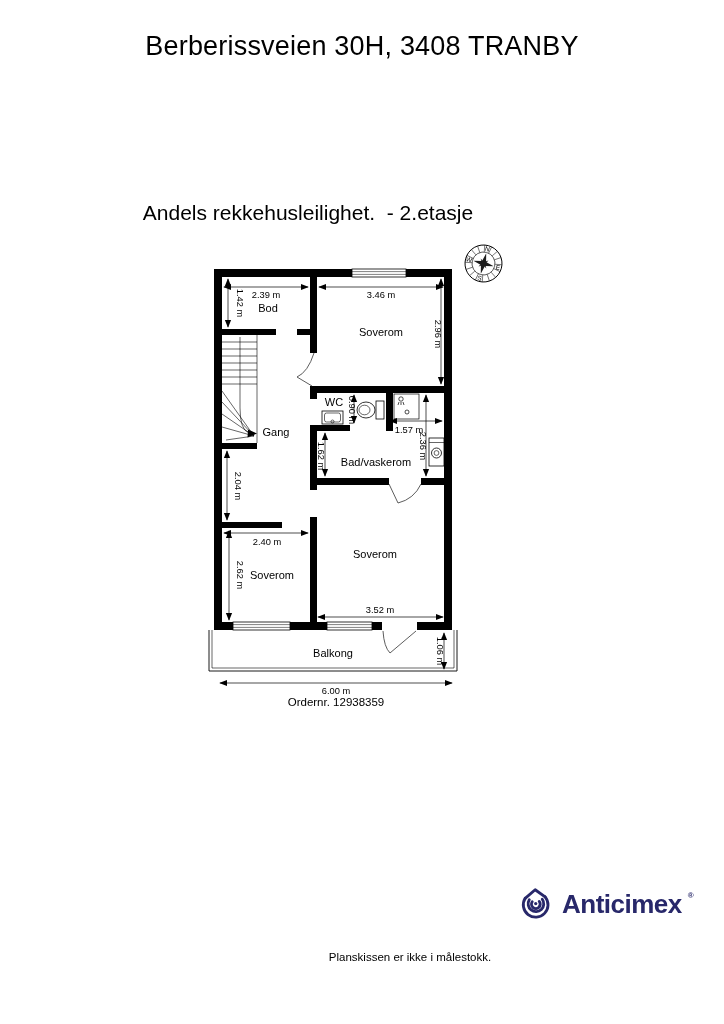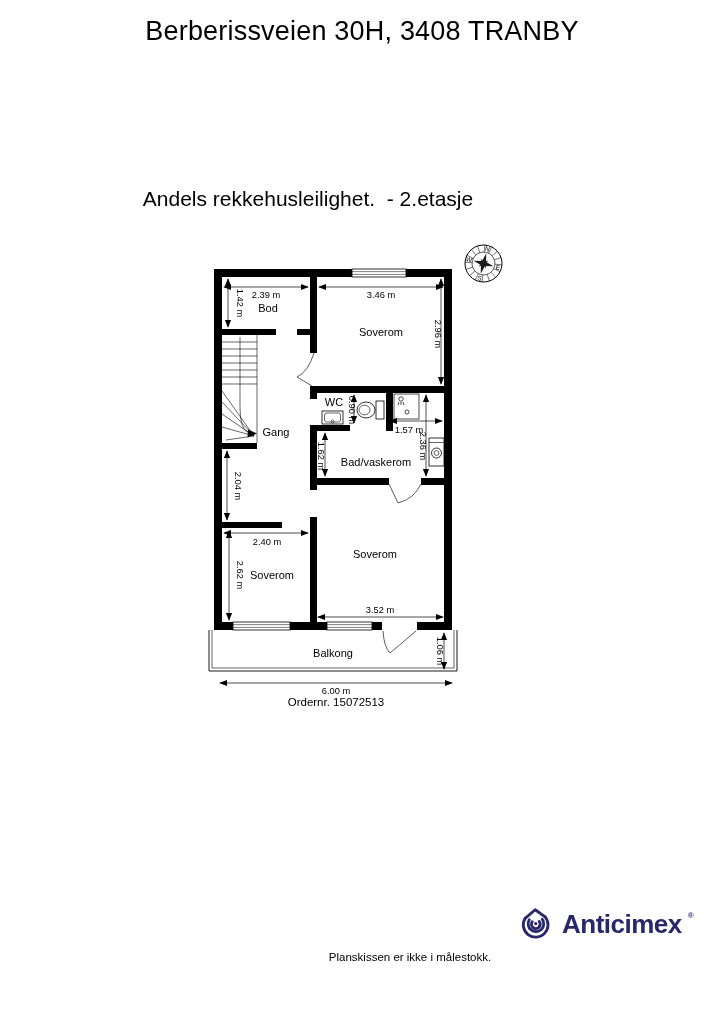--- a/index.html
+++ b/index.html
@@ -1,25 +1,25 @@
 <!DOCTYPE html>
 <html><head>
 <meta charset="utf-8">
 <style>
   html,body{margin:0;padding:0;background:#fff;}
   .canvas{position:relative;width:724px;height:1024px;background:#fff;overflow:hidden;
           font-family:"Liberation Sans",sans-serif;color:#000;}
-  .title{position:absolute;top:16px;left:0;width:724px;text-align:center;
+  .title{position:absolute;top:31px;left:0;width:724px;text-align:center;
          font-size:27px;letter-spacing:0.2px;}
-  .subtitle{position:absolute;top:187px;left:0;width:616px;text-align:center;
+  .subtitle{position:absolute;top:201px;left:0;width:616px;text-align:center;
             font-size:21px;white-space:pre;}
   .ordernr{position:absolute;top:696px;left:0;width:672px;text-align:center;font-size:11.5px;}
   .footer{position:absolute;top:951px;left:0;width:724px;text-align:center;
           font-size:11.5px;line-height:13.4px;padding-left:48px;}
-  .logo{position:absolute;left:519px;top:904px;display:flex;align-items:center;gap:5px;}
+  .logo{position:absolute;left:519px;top:884px;display:flex;align-items:center;gap:5px;}
   .logo-text{font-size:26px;font-weight:bold;color:#28286a;letter-spacing:-0.5px;}
   .reg{font-size:8px;color:#28286a;position:relative;top:-9px;left:1px;font-weight:bold;}
   svg text{font-family:"Liberation Sans",sans-serif;fill:#000;}
   .room-label{font-size:11px;}
   .dims line{stroke:#000;stroke-width:0.7;}
   .dims text{font-size:9.3px;}
   .walls rect{fill:#000;}
   .thin{stroke:#000;fill:none;}
 </style>
 </head>
@@ -200,21 +200,21 @@
       <text class="room-label" x="381" y="336" text-anchor="middle">Soverom</text>
       <text class="room-label" x="334" y="406" text-anchor="middle">WC</text>
       <text class="room-label" x="276" y="436" text-anchor="middle">Gang</text>
       <text class="room-label" x="376" y="466" text-anchor="middle">Bad/vaskerom</text>
       <text class="room-label" x="272" y="579" text-anchor="middle">Soverom</text>
       <text class="room-label" x="375" y="558" text-anchor="middle">Soverom</text>
       <text class="room-label" x="333" y="657" text-anchor="middle">Balkong</text>
     </g>
   </svg>
 
-  <div class="ordernr">Ordernr. 15072513</div>
+  <div class="ordernr">Ordernr. 12938359</div>
 
   <div class="logo">
     <svg width="38" height="40" viewBox="0 0 40 40">
       <g stroke="#28286a" stroke-width="3" fill="none" stroke-linecap="round" stroke-linejoin="round">
         <path d="M6.5,14 L17,5 L27.5,12.5"></path>
         <path d="M27.5,12.5 A13,13 0 1 1 6.5,14"></path>
         <path d="M24.5,15 A8.2,8.2 0 1 1 10.8,15.6"></path>
         <path d="M21.3,17.3 A4.6,4.6 0 1 1 13.9,17.7"></path>
       </g>
       <circle cx="17.6" cy="19.6" r="1.7" fill="#28286a"></circle>

